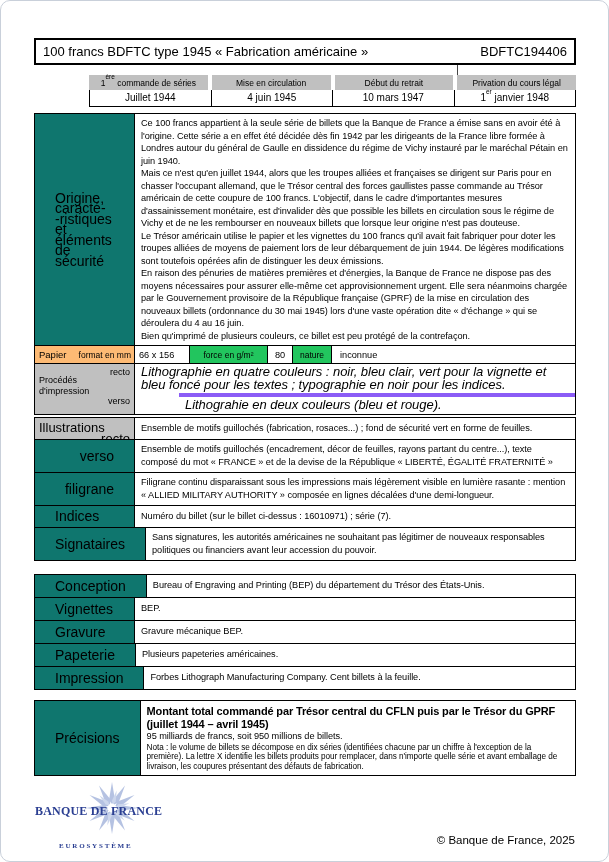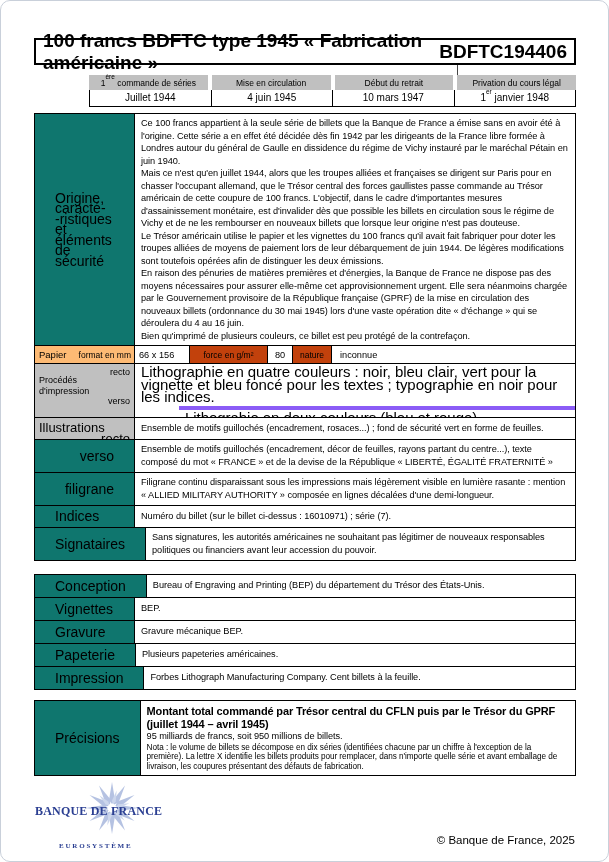--- a/index.html
+++ b/index.html
@@ -5,21 +5,21 @@
   html,body{margin:0;padding:0;background:#ffffff;}
   .page{
     width:607px;height:860px;position:relative;background:#fff;
     border:1px solid #c9d0da;border-radius:10px;overflow:hidden;
     font-family:"Liberation Sans",sans-serif;color:#000;
   }
   
   .titlebox{
     position:absolute;left:33px;top:37px;width:542px;height:27px;box-sizing:border-box;
     border:2px solid #000;display:flex;align-items:center;justify-content:space-between;
-    padding:0 7px;font-weight:bold;font-size:19px;
+    padding:0 7px;font-weight:normal;font-size:13px;
   }
   .tick{position:absolute;left:456px;top:64px;width:1px;height:10px;background:#444;}
   
   .dates{position:absolute;left:88px;top:74px;width:487px;}
   .dates-h{display:flex;}
   .dates-h .dc{
     flex:1 1 0;box-sizing:border-box;background:#c0c0c0;font-size:8.5px;text-align:center;
     padding:3px 0 2px;border-left:2px solid #fff;border-right:2px solid #fff;
   }
   .dates-h .dc:first-child{border-left:none}
@@ -42,36 +42,36 @@
     flex:1 1 auto;box-sizing:border-box;font-size:9.2px;letter-spacing:-0.05px;line-height:12.5px;
     padding:2px 6px 3px;display:flex;align-items:center;
   }
   .tv.block{display:block;}
   .pre{white-space:pre-line;}
   
   .origine-text{padding-top:3px;padding-bottom:3px;}
   
   .papier{min-height:17px;}
   .papier .cell{box-sizing:border-box;border-right:1px solid #000;display:flex;align-items:center;font-size:9.2px;padding:2px 4px;}
-  .papier .g{background:#c2410c;font-size:8.5px;justify-content:center;}
+  .papier .g{background:#22c55e;font-size:8.5px;justify-content:center;}
   .papier .lblzone{flex:0 0 100px;background:#fdba74;border-right:1px solid #000;display:flex;align-items:center;justify-content:space-between;padding:2px 3px 2px 4px;box-sizing:border-box;}
   .papier .lblzone .main{font-size:9.5px;}
   .papier .lblzone .sub{font-size:8.5px;}
   .papier .w-format{flex:0 0 55px;}
   .papier .w-force{flex:0 0 78px;}
   .papier .w-80{flex:0 0 25px;justify-content:center;}
   .papier .w-nature{flex:0 0 39px;}
   .papier .w-inconnue{flex:1 1 auto;border-right:none;padding-left:8px;}
   
   .proc-lb{flex:0 0 100px;box-sizing:border-box;background:#c0c0c0;border-right:1px solid #000;position:relative;font-size:9px;}
   .proc-main{position:absolute;left:4px;top:11px;line-height:10.5px;white-space:pre-line;}
   .proc-recto{position:absolute;right:4px;top:3px;}
   .proc-verso{position:absolute;right:4px;top:32px;}
   .proc-body{flex:1 1 auto;display:flex;flex-direction:column;}
-  .proc-sub{box-sizing:border-box;font-size:15px;letter-spacing:-0.05px;line-height:12.5px;padding:2px 6px;}
+  .proc-sub{box-sizing:border-box;font-size:13px;letter-spacing:-0.05px;line-height:12.5px;padding:2px 6px;font-style:italic;}
   .proc-sub+.proc-sub{border-top:4px solid #8b5cf6;margin-left:44px;}
   
   .ill-lb{flex:0 0 100px;box-sizing:border-box;background:#c0c0c0;border-right:1px solid #000;position:relative;overflow:hidden;font-size:13px;}
   .ill-l1{position:absolute;left:4px;top:2px;}
   .ill-l2{position:absolute;right:4px;top:13px;}
   
   .h1{min-height:21px;} .h2{min-height:32px;} .h3{min-height:22px;}
   
   .prec-head{font-weight:bold;font-size:11px;letter-spacing:-0.15px;line-height:12.5px;white-space:pre-line;margin:2px 0 1px;}
   .prec-line{font-size:9.2px;line-height:11.5px;}
@@ -146,21 +146,21 @@
       </div>
     </div>
   </div>
 
   <div class="tbl" style="top:416px;">
     <div class="tr h1">
       <div class="ill-lb">
         <div class="ill-l1">Illustrations</div>
         <div class="ill-l2">recto</div>
       </div>
-      <div class="tv">Ensemble de motifs guillochés (encadrement, rosaces...) ; fond de sécurité vert en forme de feuilles.</div>
+      <div class="tv">Ensemble de motifs guillochés (fabrication, rosaces...) ; fond de sécurité vert en forme de feuilles.</div>
     </div>
     <div class="tr h2">
       <div class="lb right">verso</div>
       <div class="tv">Ensemble de motifs guillochés (encadrement, décor de feuilles, rayons partant du centre...), texte composé du mot « FRANCE » et de la devise de la République « LIBERTÉ, ÉGALITÉ FRATERNITÉ »</div>
     </div>
     <div class="tr h2">
       <div class="lb right">filigrane</div>
       <div class="tv">Filigrane continu disparaissant sous les impressions mais légèrement visible en lumière rasante : mention « ALLIED MILITARY AUTHORITY » composée en lignes décalées d'une demi-longueur.</div>
     </div>
     <div class="tr h1">

